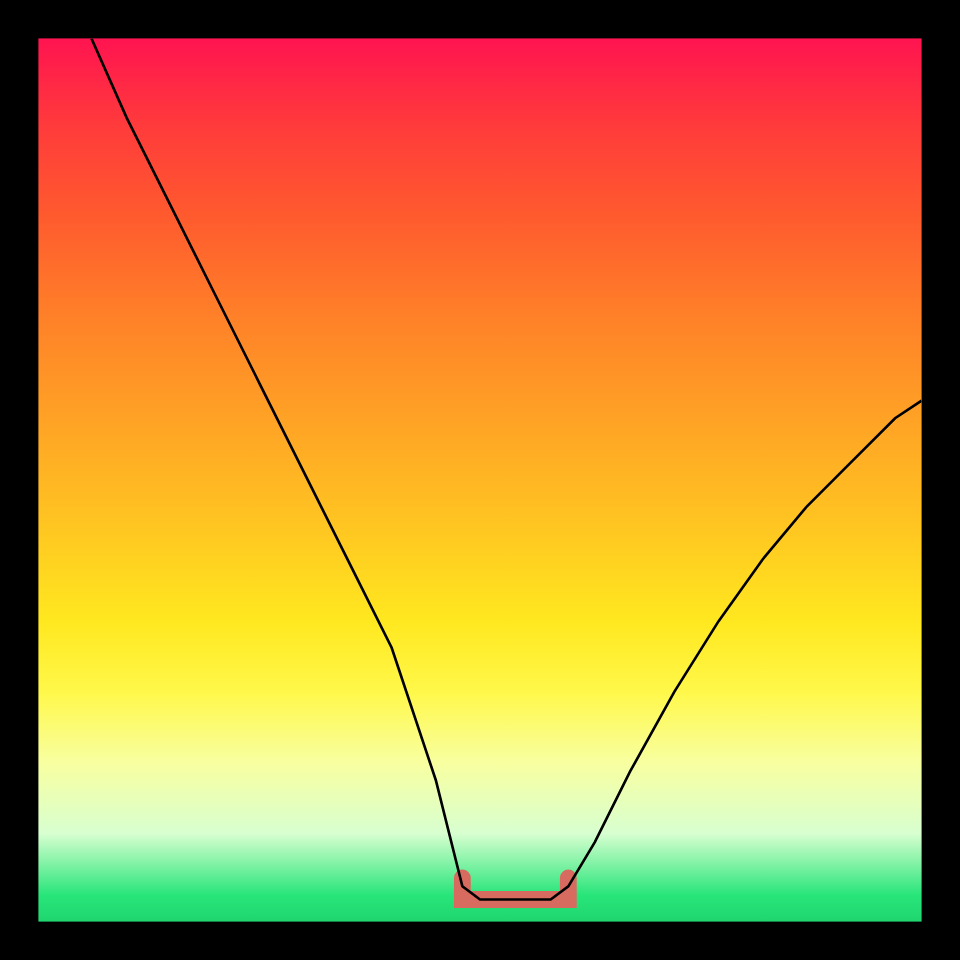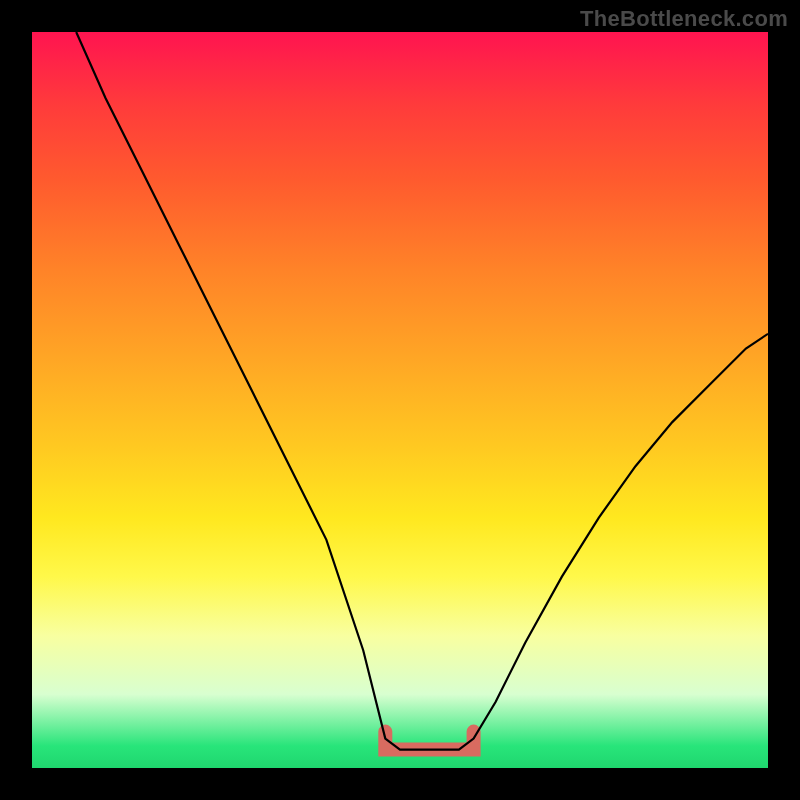--- a/index.html
+++ b/index.html
@@ -61,15 +61,14 @@
 <body>
 <div class="frame">
 
   <div class="plot-area">
     <svg class="curve" viewBox="0 0 736 736" preserveAspectRatio="none">
       <path id="flat-path" class="flat-mark" d="M353.3 699.6 L353.3 717.6 L441.6 717.6 L441.6 699.6"></path>
       <path id="curve-path" class="main-curve" d="M44.2 0.0 L73.6 66.2 L110.4 139.8 L147.2 213.4 L184.0 287.0 L220.8 360.6 L257.6 434.2 L294.4 507.8 L331.2 618.2 L353.3 706.6 L368.0 717.6 L397.4 717.6 L426.9 717.6 L441.6 706.6 L463.7 669.8 L493.1 610.9 L529.9 544.6 L566.7 485.8 L603.5 434.2 L640.3 390.1 L677.1 353.3 L713.9 316.5 L736.0 301.8"></path>
     </svg>
   </div>
 
-  <div class="watermark">TheBottleneck.com</div>
 
 </div>
 
 </body></html>

